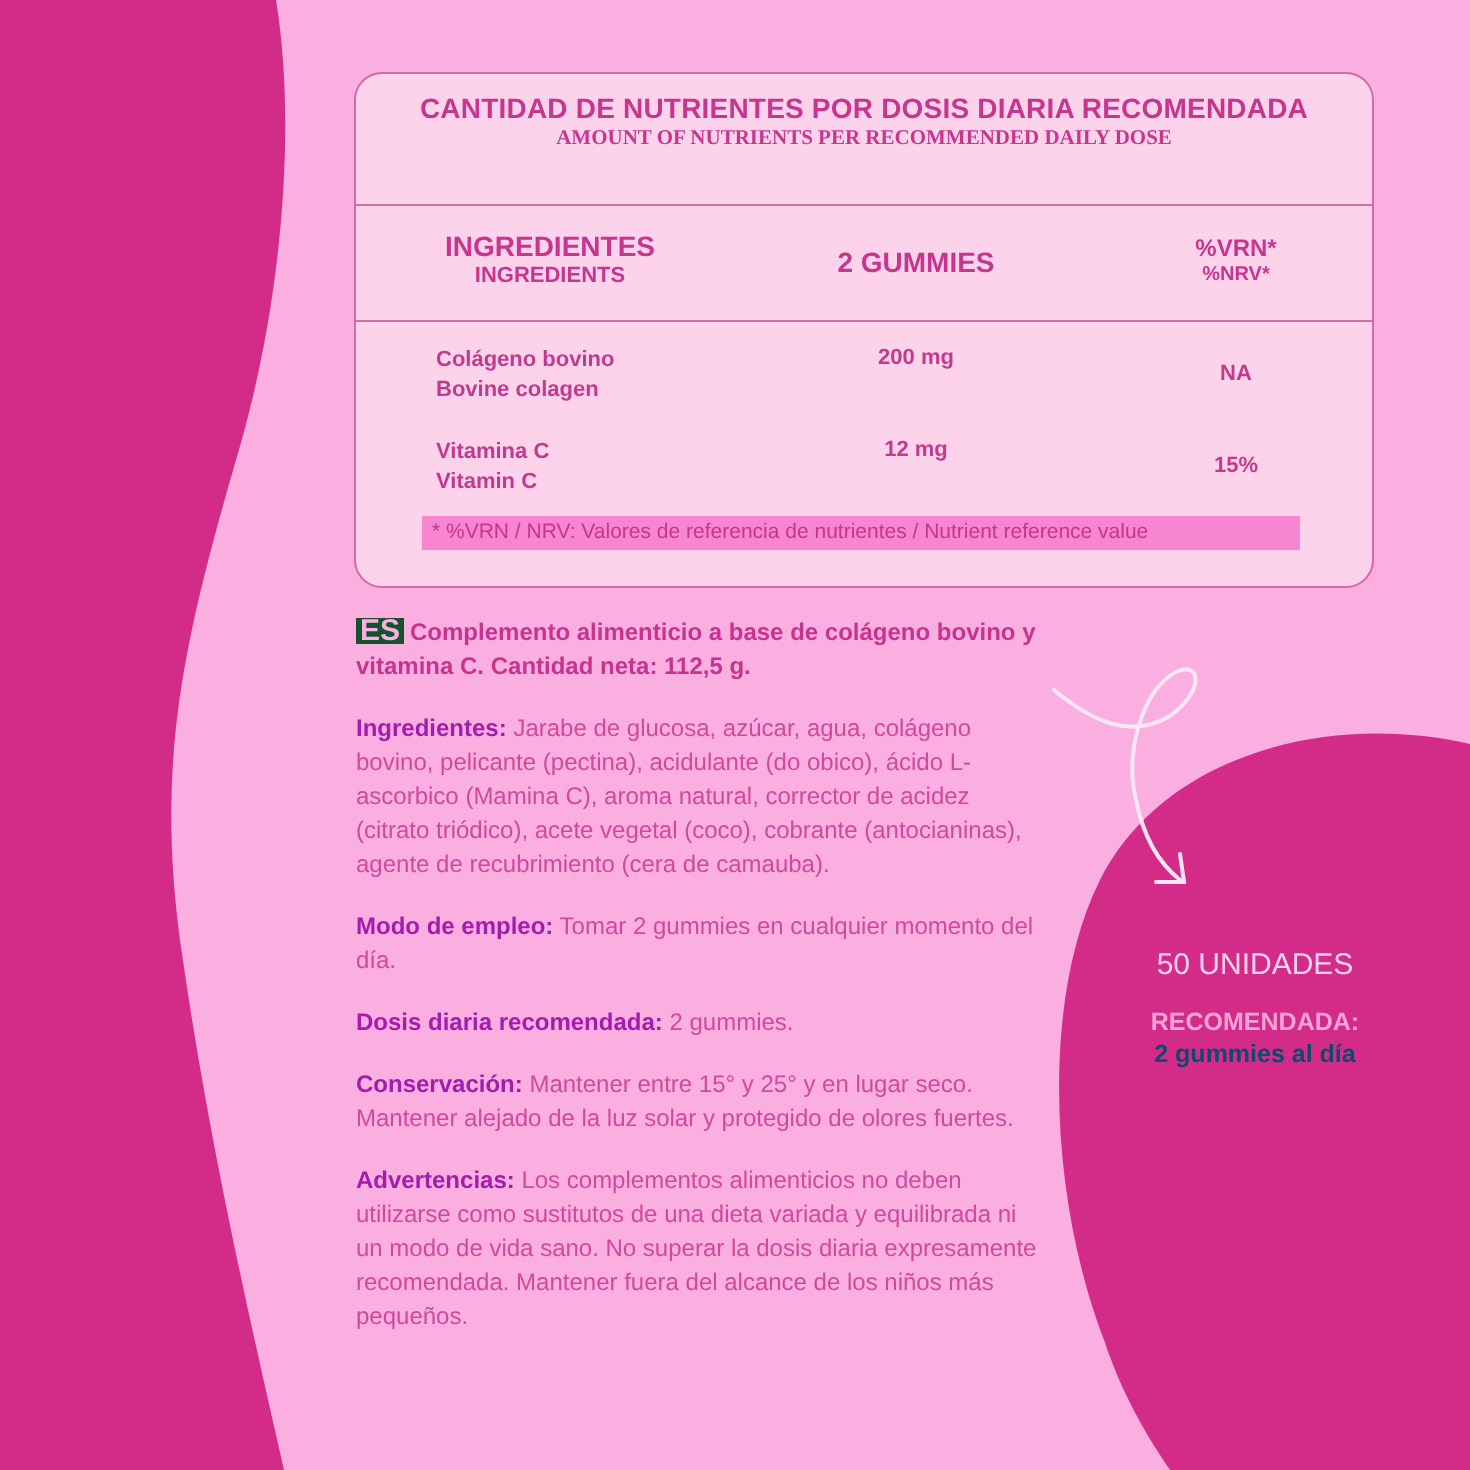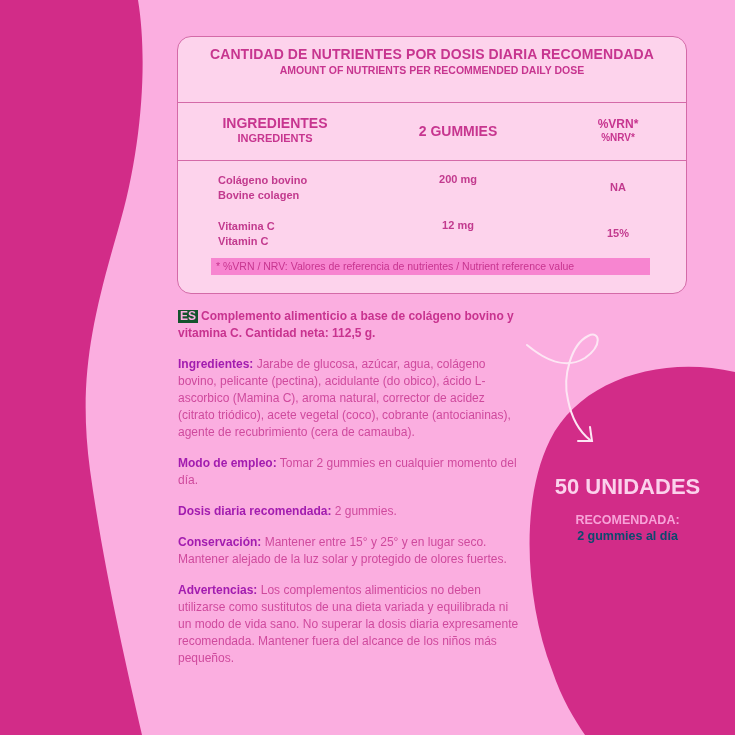--- a/index.html
+++ b/index.html
@@ -17,21 +17,21 @@
     background: #fdd3ec;
     border: 1.5px solid #d46aa8;
     border-radius: 14px;
     overflow: hidden;
   }
   .nt-head {
     height: 66px; border-bottom: 1.5px solid #d46aa8;
     text-align: center; box-sizing: border-box; padding-top: 9px;
   }
   .nt-title { font-weight: bold; font-size: 14px; color: #c7358f; letter-spacing: 0.1px; }
-  .nt-subtitle { font-weight: bold; font-size: 10.5px; color: #c7358f; margin-top: 2px; }
+  .nt-subtitle { font-weight: bold; font-size: 10.5px; color: #c7358f; margin-top: 2px; font-family: Liberation Serif, serif; }
 
   .nt-cols {
     height: 57px; border-bottom: 1.5px solid #d46aa8; position: relative;
   }
   .nt-col { position: absolute; top: 0; text-align: center; font-weight: bold; color: #c7358f; }
   .col-ing { left: 22px; width: 150px; top: 12px; }
   .col-ing .main { font-size: 14px; }
   .col-ing .sub { font-size: 11px; margin-top: 1px; }
   .col-dose { left: 190px; width: 180px; top: 20px; font-size: 14px; }
   .col-vrn { left: 390px; width: 100px; top: 14px; }
@@ -50,28 +50,28 @@
   }
 
   .body-text {
     position: absolute; left: 178px; top: 308px; width: 345px;
     font-size: 12px; line-height: 17px; color: #cf4a9d;
   }
   .body-text p { margin: 0 0 14px 0; }
   .body-text b { color: #a21caf; }
   .es-badge {
     display: inline-block; background: #14532d; color: #fbaee0;
-    font-weight: bold; font-size: 12px; line-height: 13px; padding: 0 2px; margin-right: 3px;
+    font-weight: bold; font-size: 15px; line-height: 13px; padding: 0 2px; margin-right: 3px;
   }
   .intro { font-weight: bold; color: #c8338f; }
 
   .side-info {
     position: absolute; left: 540px; top: 474px; width: 175px; text-align: center;
   }
-  .units { font-weight: bold; font-size: 22px; color: #fbd2ec; }
+  .units { font-weight: normal; font-size: 15px; color: #fbd2ec; }
   .dose-label { font-weight: bold; font-size: 12.5px; color: #f7a3d8; margin-top: 12px; line-height: 16px; }
   .dose-value { font-weight: bold; font-size: 12.5px; color: #0c4a6e; line-height: 16px; }
 </style>
 </head>
 <body>
 
 <svg class="bg-svg" viewBox="0 0 735 735" xmlns="http://www.w3.org/2000/svg">
   <path d="M0,0 L138,0 C148,60 142,150 118,230 C92,320 78,380 90,470 C104,570 125,660 142,735 L0,735 Z" fill="#d22c88"></path>
   <path d="M735,372 C660,355 580,380 550,440 C520,500 525,600 552,670 C562,700 575,720 585,735 L735,735 Z" fill="#d22c88"></path>
   <g fill="none" stroke="#fde6f4" stroke-width="2" stroke-linecap="round">

